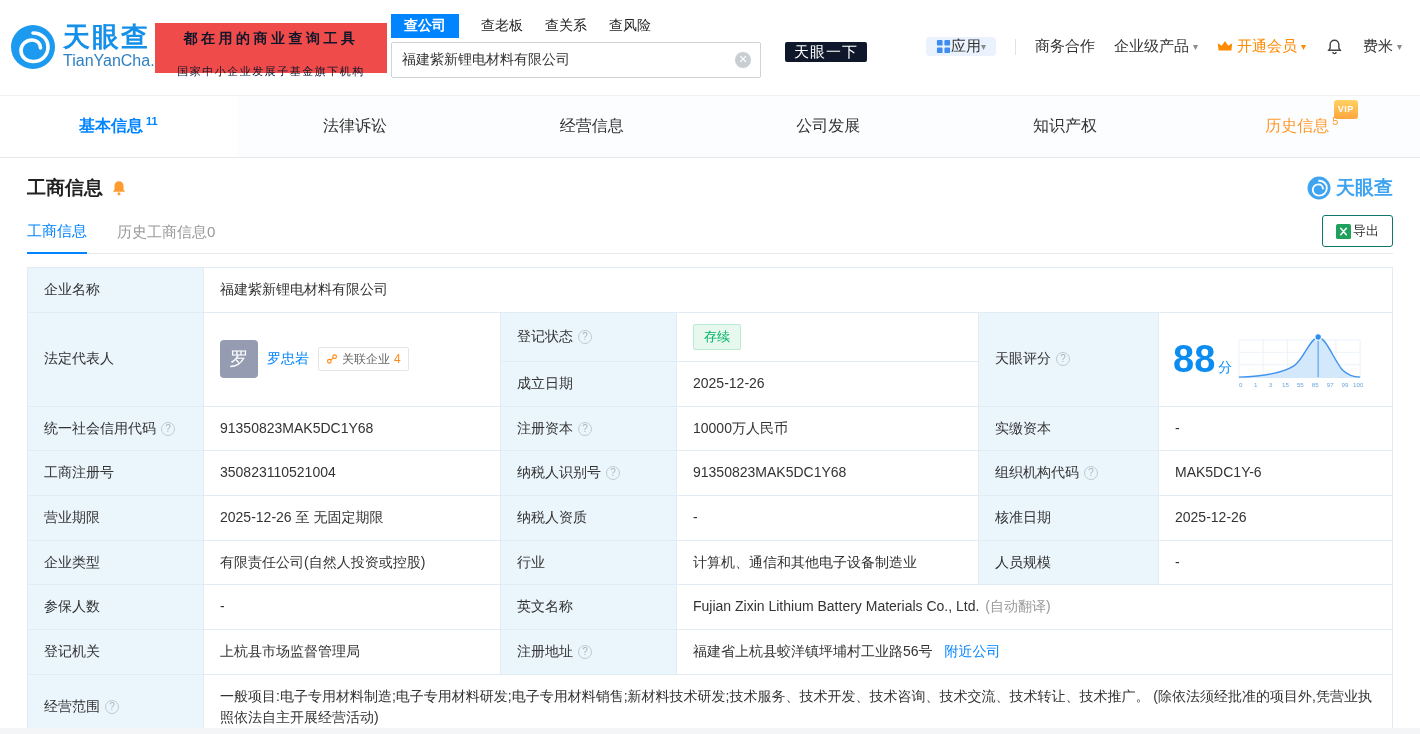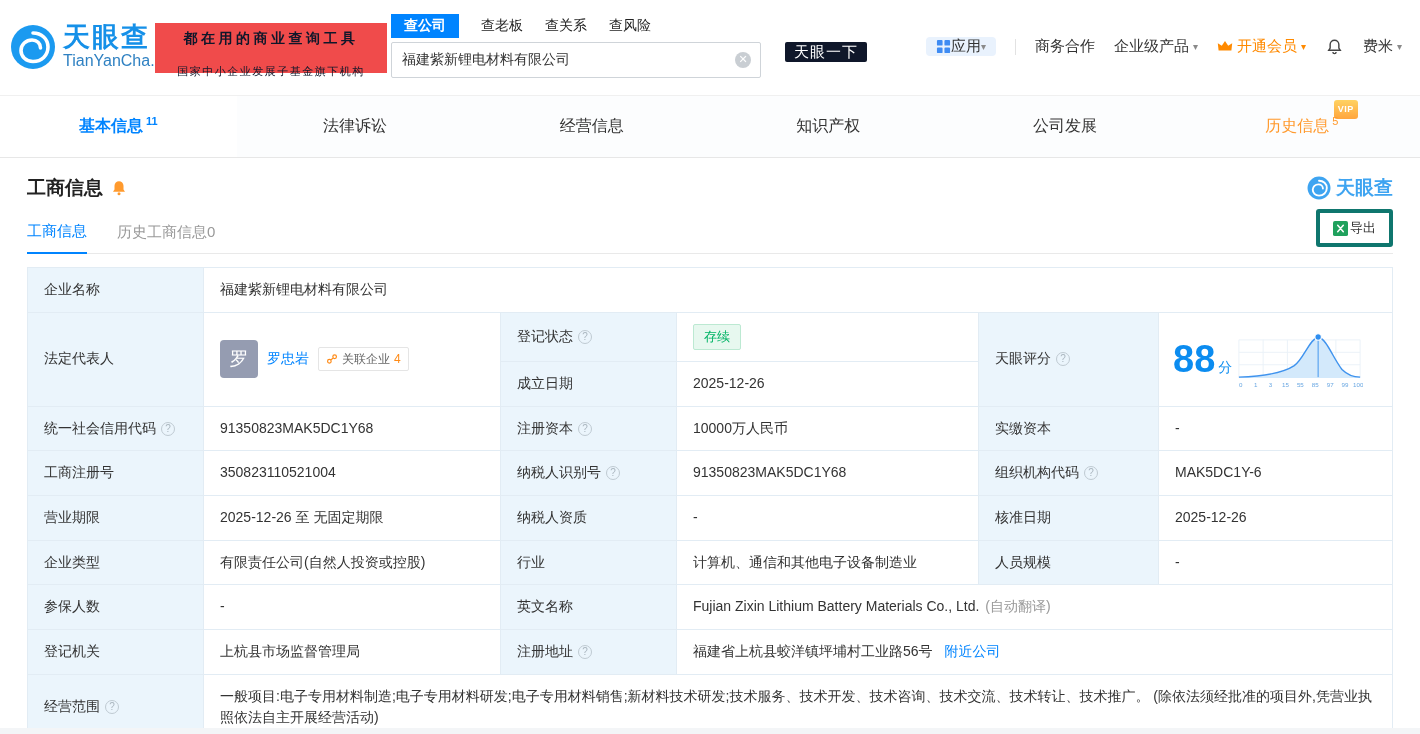--- a/index.html
+++ b/index.html
@@ -43,21 +43,21 @@
   .vip-badge { position:absolute; top:4px; left:50%; margin-left:32px; background:linear-gradient(180deg,#ffd262,#ffa53d); color:#fff; font-size:9px; font-weight:bold; padding:4px 4px; border-radius:3px; line-height:1.2; letter-spacing:.5px; }
 
   
   .content { padding:17px 27px 0; background:#fff; }
   .sec-head { display:flex; justify-content:space-between; align-items:center; }
   .sec-title { display:flex; align-items:center; gap:7px; font-size:19px; font-weight:bold; color:#222; }
   .watermark { display:flex; align-items:center; gap:5px; font-size:19px; font-weight:bold; color:#3ea4f1; }
   .subtab-row { position:relative; display:flex; align-items:flex-end; gap:30px; border-bottom:1px solid #e9e9e9; margin-top:15px; height:38px; }
   .subtab { font-size:15px; color:#999; padding-bottom:11px; cursor:pointer; }
   .subtab.active { color:#0084ff; border-bottom:2px solid #0084ff; margin-bottom:-1px; }
-  .export-btn { position:absolute; right:0; bottom:6px; display:flex; align-items:center; gap:2px; border:4px solid #0f766e; background:#fff; border-radius:3px; padding:6px 13px; font-size:13px; color:#333; cursor:pointer; font-family:inherit; }
+  .export-btn { position:absolute; right:0; bottom:6px; display:flex; align-items:center; gap:2px; border:1px solid #0f766e; background:#fff; border-radius:3px; padding:6px 13px; font-size:13px; color:#333; cursor:pointer; font-family:inherit; }
 
   
   .info-table { width:100%; border-collapse:collapse; margin-top:13px; font-size:14px; table-layout:fixed; }
   .info-table td { border:1px solid #e2ecf4; padding:11px 16px; line-height:1.55; color:#333; vertical-align:middle; }
   td.lbl { background:#ebf5fc; }
   .help { display:inline-block; width:14px; height:14px; border:1px solid #bfcad2; border-radius:50%; color:#aab6bf; font-size:10px; line-height:12px; text-align:center; margin-left:5px; vertical-align:1px; cursor:pointer; }
   .rep { display:flex; align-items:center; gap:9px; }
   .avatar { width:38px; height:38px; border-radius:4px; background:#959cb1; color:#fff; font-size:19px; display:flex; align-items:center; justify-content:center; cursor:pointer; flex:none; }
   .rep-name { color:#0084ff; cursor:pointer; white-space:nowrap; }
   .rel-tag { display:inline-flex; align-items:center; gap:4px; border:1px solid #e5e5e5; border-radius:2px; padding:2px 7px; font-size:12px; color:#666; cursor:pointer; background:#fff; white-space:nowrap; }
@@ -154,24 +154,24 @@
     <span>基本信息</span>
     <sup class="nav-count">11</sup>
   </div>
   <div class="nav-tab">
     <span>法律诉讼</span>
   </div>
   <div class="nav-tab">
     <span>经营信息</span>
   </div>
   <div class="nav-tab">
+    <span>公司发展</span>
+  </div>
+  <div class="nav-tab">
     <span>知识产权</span>
-  </div>
-  <div class="nav-tab">
-    <span>公司发展</span>
   </div>
   <div class="nav-tab orange">
     <span class="vip-badge">VIP</span>
     <span>历史信息</span>
     <sup class="nav-count">5</sup>
   </div>
 </div>
 
 <div class="content">
 

